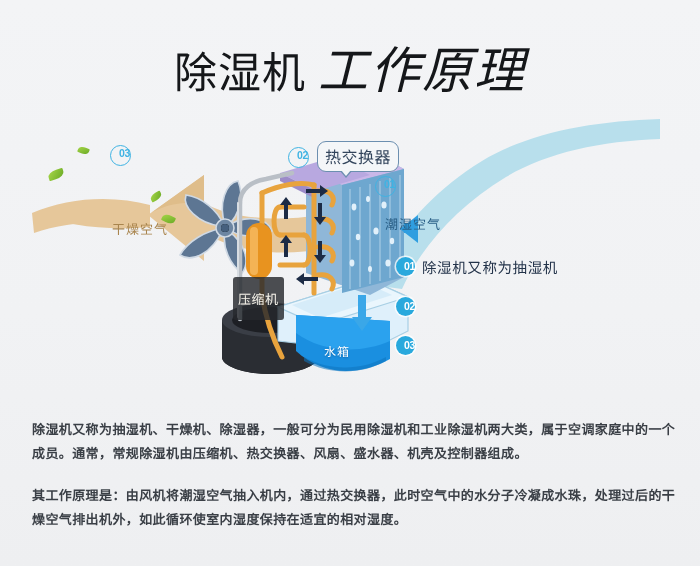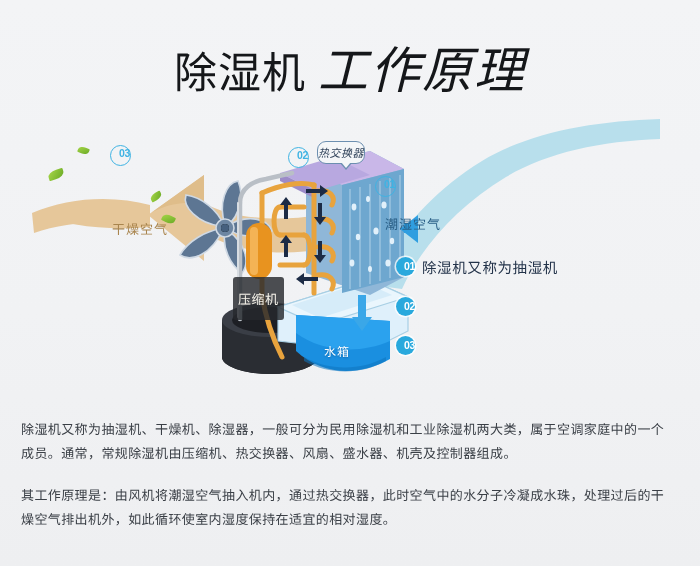--- a/index.html
+++ b/index.html
@@ -46,22 +46,22 @@
 
   
   .fan{position:absolute;left:170px;top:58px;width:110px;height:110px;}
 
   
   .machine{position:absolute;left:218px;top:30px;width:200px;height:245px;}
 
   
   .callout{position:absolute;left:317px;top:26px;display:flex;align-items:center;}
   .callout-box{border:1.3px solid #6c8fb0;border-radius:9px;background:#f4f6f8;
-               padding:2px 0 3px;font-size:11px;color:#33455c;letter-spacing:.5px;
-               position:relative;font-style:italic;}
+               padding:2px 7px 3px;font-size:16px;color:#33455c;letter-spacing:.5px;
+               position:relative;}
   .callout-box:after{content:"";position:absolute;left:22px;bottom:-7px;
                width:0;height:0;border-left:6px solid transparent;
                border-right:6px solid transparent;border-top:7px solid #6c8fb0;}
   .callout-box:before{content:"";position:absolute;left:23px;bottom:-5px;z-index:2;
                width:0;height:0;border-left:5px solid transparent;
                border-right:5px solid transparent;border-top:6px solid #f4f6f8;}
   .badge-02-top{position:absolute;left:288px;top:30px;}
 
   
   .label-compressor{position:absolute;left:233px;top:277px;font-size:13px;
@@ -79,21 +79,21 @@
          line-height:15px;box-shadow:none;font-weight:bold;}
 
   
   .legend{position:absolute;left:396px;top:256px;width:290px;}
   .legend-row{display:flex;align-items:center;margin-bottom:20px;}
   .legend-row .badge{flex:0 0 auto;margin-right:7px;}
   .legend-text{font-size:14.5px;color:#23334a;letter-spacing:.6px;
                white-space:nowrap;}
 
   
-  .body-copy{position:absolute;left:21px;top:418px;width:648px;color:#3a3f46;}
+  .body-copy{position:absolute;left:32px;top:418px;width:648px;color:#3a3f46;font-weight:bold;}
   .para{font-size:13px;line-height:24px;letter-spacing:.4px;margin:0 0 18px 0;}
   .para:last-child{margin-bottom:0;}
 </style>
 </head>
 <body>
 
 <div class="page">
 
   <div class="title">
     <span class="t1">除湿机</span><span class="t2">工作原理</span>

